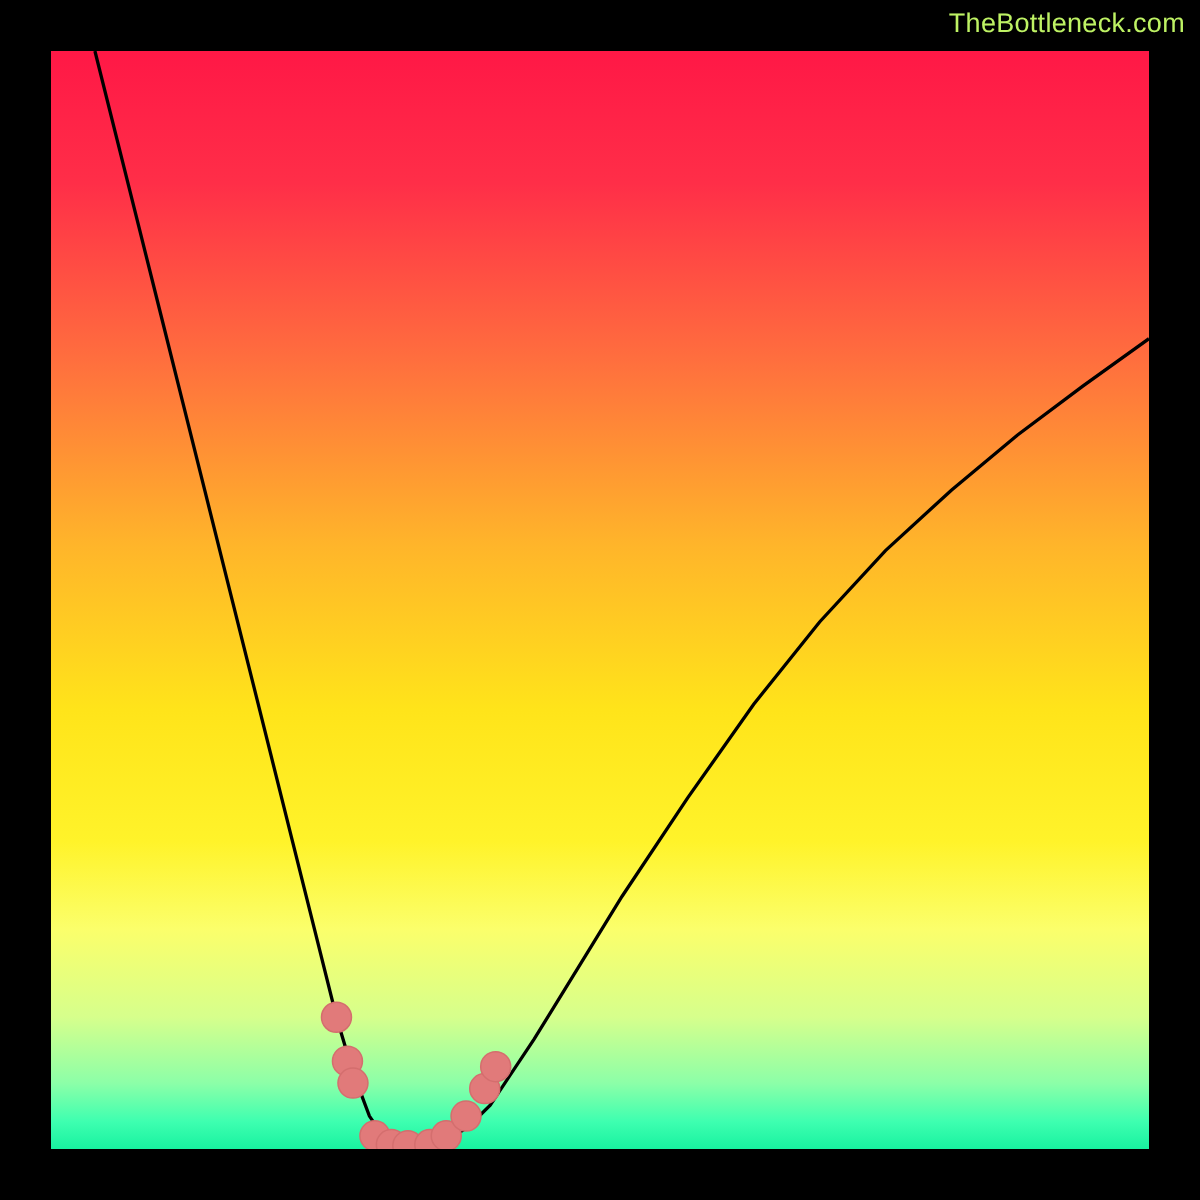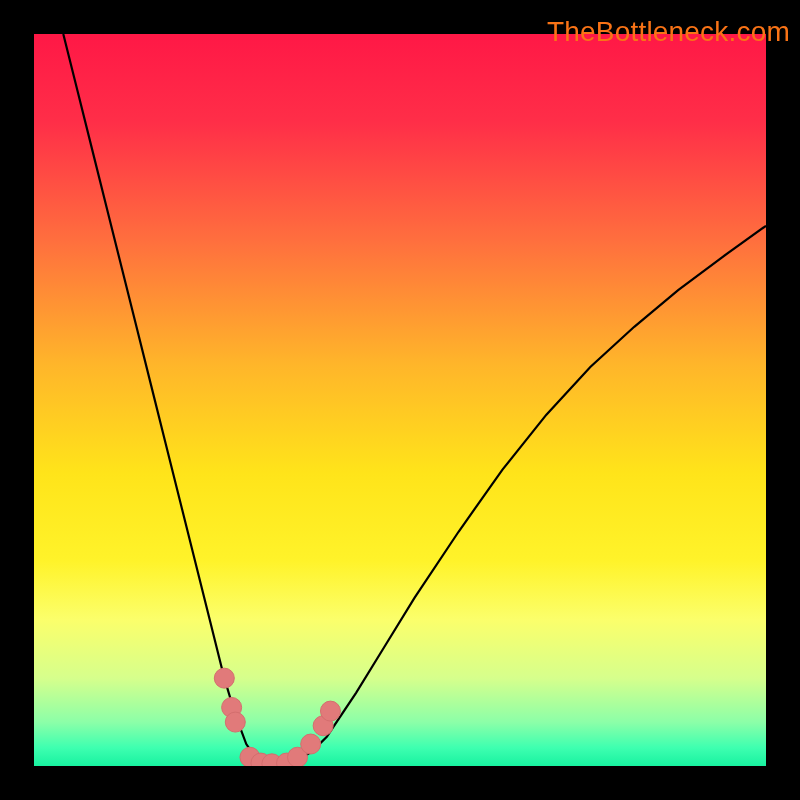--- a/index.html
+++ b/index.html
@@ -37,24 +37,24 @@
   .curve-svg {
     position: absolute;
     left: 0;
     top: 0;
     width: 732px;
     height: 732px;
     pointer-events: none;
   }
   .watermark {
     position: absolute;
-    top: 16px;
+    top: 5px;
     right: 10px;
-    color: #f97316;
-    font-size: 28px;
+    color: #bef264;
+    font-size: 18px;
     font-weight: 500;
     letter-spacing: 0.2px;
     user-select: none;
   }
 </style>
 </head>
 <body>
 
 <div class="frame">
 

